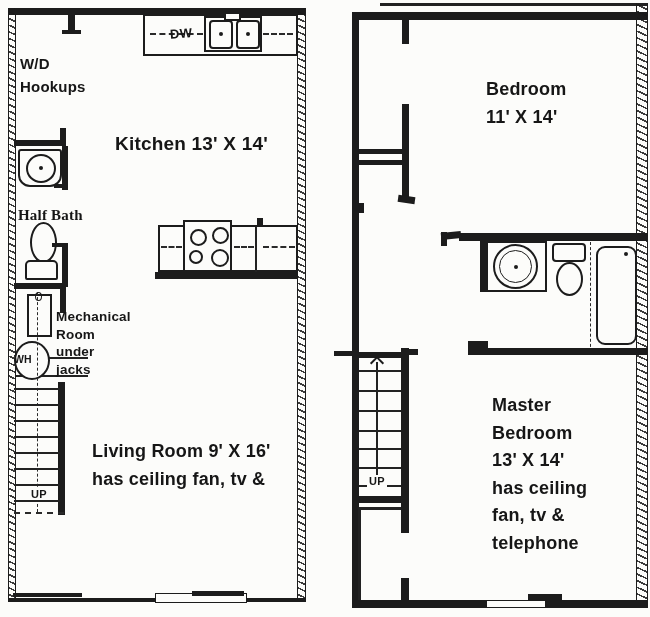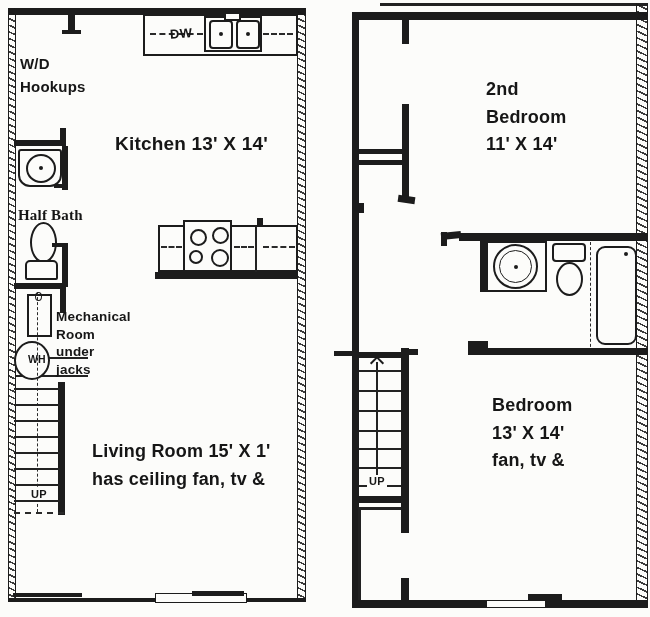--- a/index.html
+++ b/index.html
@@ -60,21 +60,21 @@
     <div class="w" style="left:62px;top:243px;width:6px;height:44px;"></div>
     <div class="w" style="left:52px;top:243px;width:16px;height:4px;"></div>
     <div class="w" style="left:14px;top:283px;width:52px;height:6px;"></div>
 
     <div class="w" style="left:60px;top:289px;width:6px;height:24px;"></div>
     <div class="outline" style="left:27px;top:294px;width:25px;height:43px;"></div>
     <div class="outline-thin circle" style="left:35px;top:292px;width:7px;height:9px;"></div>
     <div class="ln" style="left:16px;top:357px;width:72px;height:1.5px;"></div>
     <div class="ln" style="left:16px;top:375px;width:72px;height:1.5px;"></div>
     <div class="outline circle white" style="left:14px;top:341px;width:36px;height:39px;"></div>
-    <div class="txt" style="left:28px;top:353px;font-size:10.5px;">WH</div>
+    <div class="txt" style="left:14px;top:353px;font-size:10.5px;">WH</div>
     <div class="txt sml" style="left:56px;top:308px;">
       <div>Mechanical</div>
       <div>Room</div>
       <div>under</div>
       <div>jacks</div>
     </div>
     <div class="dash-v" style="left:37px;top:292px;height:220px;"></div>
     <div class="w" style="left:58px;top:382px;width:7px;height:133px;"></div>
     <div class="ln" style="left:14px;top:388px;width:46px;height:2px;"></div>
     <div class="ln" style="left:14px;top:404px;width:46px;height:2px;"></div>
@@ -106,21 +106,21 @@
     <div class="outline white" style="left:183px;top:220px;width:49px;height:52px;"></div>
     <div class="outline circle" style="left:190px;top:229px;width:17px;height:17px;"></div>
     <div class="outline circle" style="left:212px;top:227px;width:17px;height:17px;"></div>
     <div class="outline circle" style="left:189px;top:250px;width:14px;height:14px;"></div>
     <div class="outline circle" style="left:211px;top:249px;width:18px;height:18px;"></div>
     <div class="ln" style="left:255px;top:227px;width:2px;height:45px;"></div>
     <div class="w" style="left:257px;top:218px;width:6px;height:7px;"></div>
     <div class="w" style="left:155px;top:272px;width:143px;height:7px;"></div>
 
     <div class="txt big" style="left:92px;top:438px;">
-      <div>Living Room 15' X 1'</div>
+      <div>Living Room 9' X 16'</div>
       <div>has ceiling fan, tv &amp;</div>
     </div>
   </div>
 
   <div>
 
     <div class="ln" style="left:380px;top:3px;width:268px;height:3px;"></div>
     <div class="w" style="left:352px;top:12px;width:296px;height:8px;"></div>
     <div class="w" style="left:352px;top:12px;width:7px;height:596px;"></div>
     <div class="hatch-v" style="left:636px;top:3px;width:12px;height:605px;"></div>
@@ -129,21 +129,20 @@
     <div class="w" style="left:528px;top:594px;width:34px;height:6px;"></div>
 
     <div class="w" style="left:402px;top:20px;width:7px;height:24px;"></div>
     <div class="w" style="left:402px;top:104px;width:7px;height:96px;"></div>
     <div class="w" style="left:398px;top:196px;width:17px;height:7px;transform:rotate(8deg);"></div>
     <div class="w" style="left:359px;top:149px;width:44px;height:5px;"></div>
     <div class="w" style="left:359px;top:160px;width:44px;height:5px;"></div>
     <div class="w" style="left:359px;top:203px;width:5px;height:10px;"></div>
 
     <div class="txt big" style="left:486px;top:76px;">
-      <div>2nd</div>
       <div>Bedroom</div>
       <div>11' X 14'</div>
     </div>
 
     <div class="w" style="left:459px;top:233px;width:189px;height:8px;"></div>
     <div class="w" style="left:441px;top:232px;width:20px;height:7px;transform:rotate(-6deg);"></div>
     <div class="w" style="left:441px;top:232px;width:6px;height:14px;"></div>
     <div class="w" style="left:480px;top:241px;width:6px;height:51px;"></div>
     <div class="outline" style="left:486px;top:241px;width:61px;height:51px;"></div>
     <div class="outline circle" style="left:493px;top:244px;width:45px;height:45px;"></div>
@@ -172,19 +171,22 @@
     <div class="chev" style="left:372px;top:358px;"></div>
     <div class="txt tiny" style="left:367px;top:475px;background:#fcfcfa;padding:0 2px;">UP</div>
     <div class="w" style="left:352px;top:496px;width:56px;height:7px;"></div>
 
     <div class="ln" style="left:358px;top:507px;width:46px;height:3px;"></div>
     <div class="ln" style="left:358px;top:507px;width:3px;height:93px;"></div>
     <div class="w" style="left:401px;top:505px;width:8px;height:28px;"></div>
     <div class="w" style="left:401px;top:578px;width:8px;height:24px;"></div>
 
     <div class="txt big" style="left:492px;top:392px;">
+      <div>Master</div>
       <div>Bedroom</div>
       <div>13' X 14'</div>
+      <div>has ceiling</div>
       <div>fan, tv &amp;</div>
+      <div>telephone</div>
     </div>
   </div>
 
 </div>
 
 </body></html>

